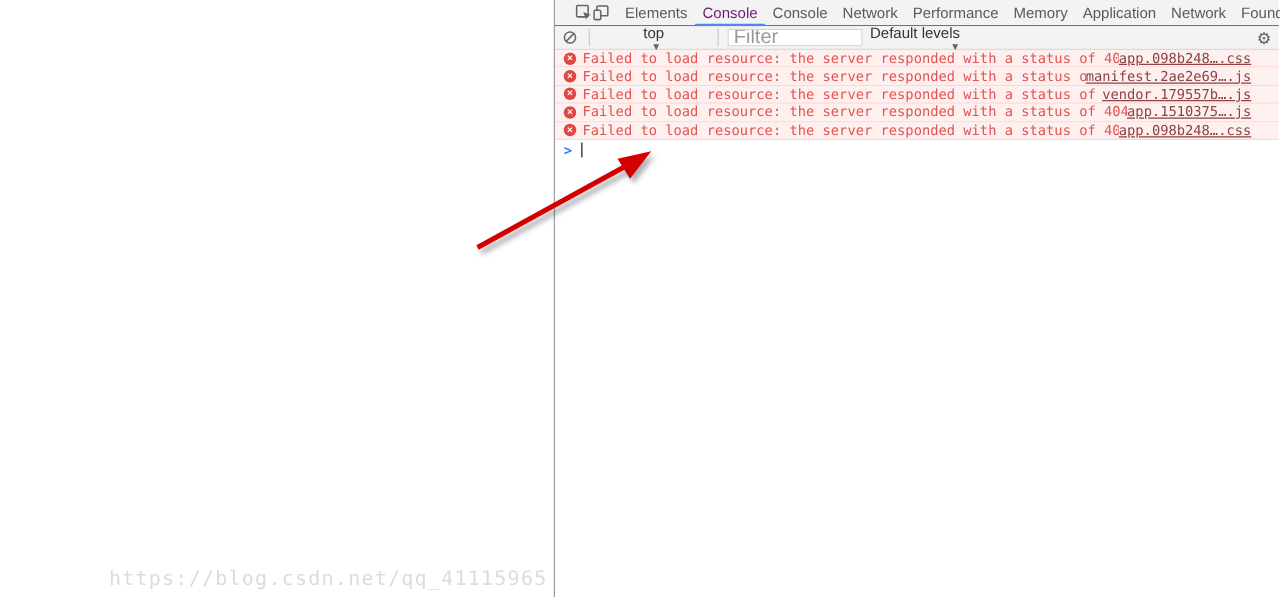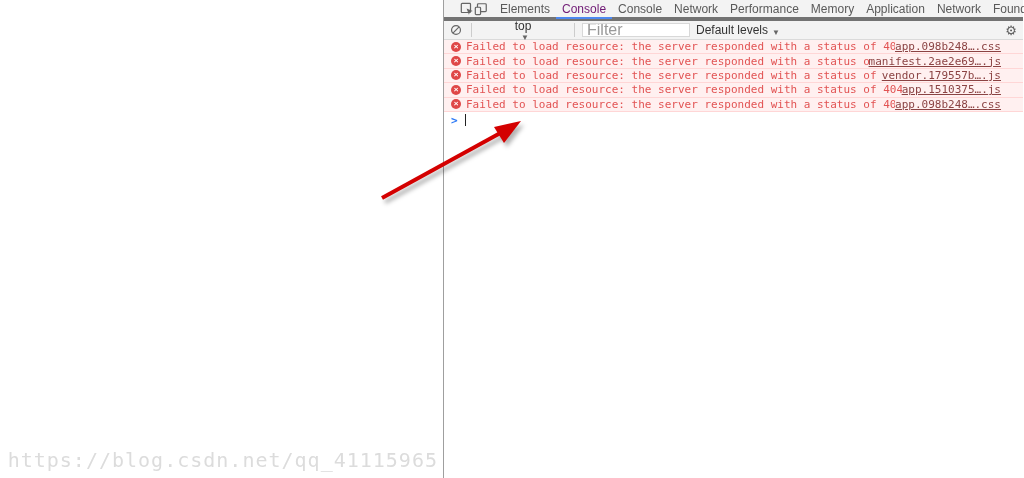--- a/index.html
+++ b/index.html
@@ -19,28 +19,28 @@
     font-size: 13px; line-height: 17px; color: #111;
     font-family: "DejaVu Sans", sans-serif;
   }
 
   .arrow-svg { position: absolute; left: 0; top: 0; width: 1024px; height: 478px; pointer-events: none; z-index: 5; }
   .arrow-svg .arrow-shape { filter: drop-shadow(3px 4px 2px rgba(0,0,0,0.30)); }
 
   .watermark {
     position: absolute; right: 5px; bottom: 6px;
     font-family: "DejaVu Sans Mono", monospace;
-    font-size: 20px; letter-spacing: 1px; color: #dcdcdc; z-index: 2;
+    font-size: 16px; letter-spacing: 1px; color: #dcdcdc; z-index: 2;
   }
 
   
   .devtools { width: 579px; height: 478px; background: #ffffff; display: flex; flex-direction: column; }
 
   .tabbar {
-    height: 21px; background: #f3f3f3; border-bottom: 4px solid #737373;
+    height: 21px; background: #f3f3f3; border-bottom: 1px solid #737373;
     display: flex; align-items: center; flex: 0 0 auto; font-size: 12px; color: #5a5a5a; padding-left: 16px;
   }
   .icon-btn { width: 24px; height: 20px; display: flex; align-items: center; justify-content: center; cursor: pointer; }
   .vsep { width: 1px; height: 14px; background: #cccccc; margin: 0 3px; }
   .tabs { display: flex; align-items: stretch; height: 21px; }
   .tab { padding: 0 6px; display: flex; align-items: center; height: 21px; cursor: pointer; white-space: nowrap; }
   .tab.active { color: #701a75; border-bottom: 2px solid #4d88f0; padding-top: 2px; }
   .tabbar-right { margin-left: auto; display: flex; align-items: center; }
   .err-badge { display: flex; align-items: center; margin-right: 4px; cursor: pointer; }
   .err-circle {
@@ -54,21 +54,21 @@
   }
   .ctx-select { display: flex; align-items: center; width: 96px; padding: 0 4px; color: #333; cursor: pointer; flex-direction: column; }
   .ctx-label { flex: 1; }
   .caret { font-size: 8px; color: #666; margin-left: 4px; }
   .filter-input {
     width: 108px; height: 14px; border: 1px solid #d8d8d8; background: #fff;
     font-size: 16px; padding: 0 4px; color: #333; margin: 0 6px 0 4px;
     font-family: "Liberation Sans", sans-serif;
   }
   .filter-input::placeholder { color: #999; }
-  .levels { display: flex; align-items: flex-end; cursor: pointer; white-space: nowrap; }
+  .levels { display: flex; align-items: flex-end; cursor: pointer; white-space: nowrap; flex-direction: column; }
   .gear { margin-left: auto; margin-right: 6px; font-size: 13px; color: #5f5f5f; cursor: pointer; }
 
   .console-area { flex: 1; overflow: hidden; font-family: "DejaVu Sans Mono", monospace; font-size: 11px; position: relative; }
   .console-row {
     height: 14.4px; display: flex; align-items: center;
     background: #fff0f0; border-bottom: 1px solid #ffd6d6;
     color: #e25353; padding: 0 22px 0 7px;
   }
   .row-icon {
     width: 10px; height: 10px; border-radius: 50%; background: #df4747; color: #ffffff;

